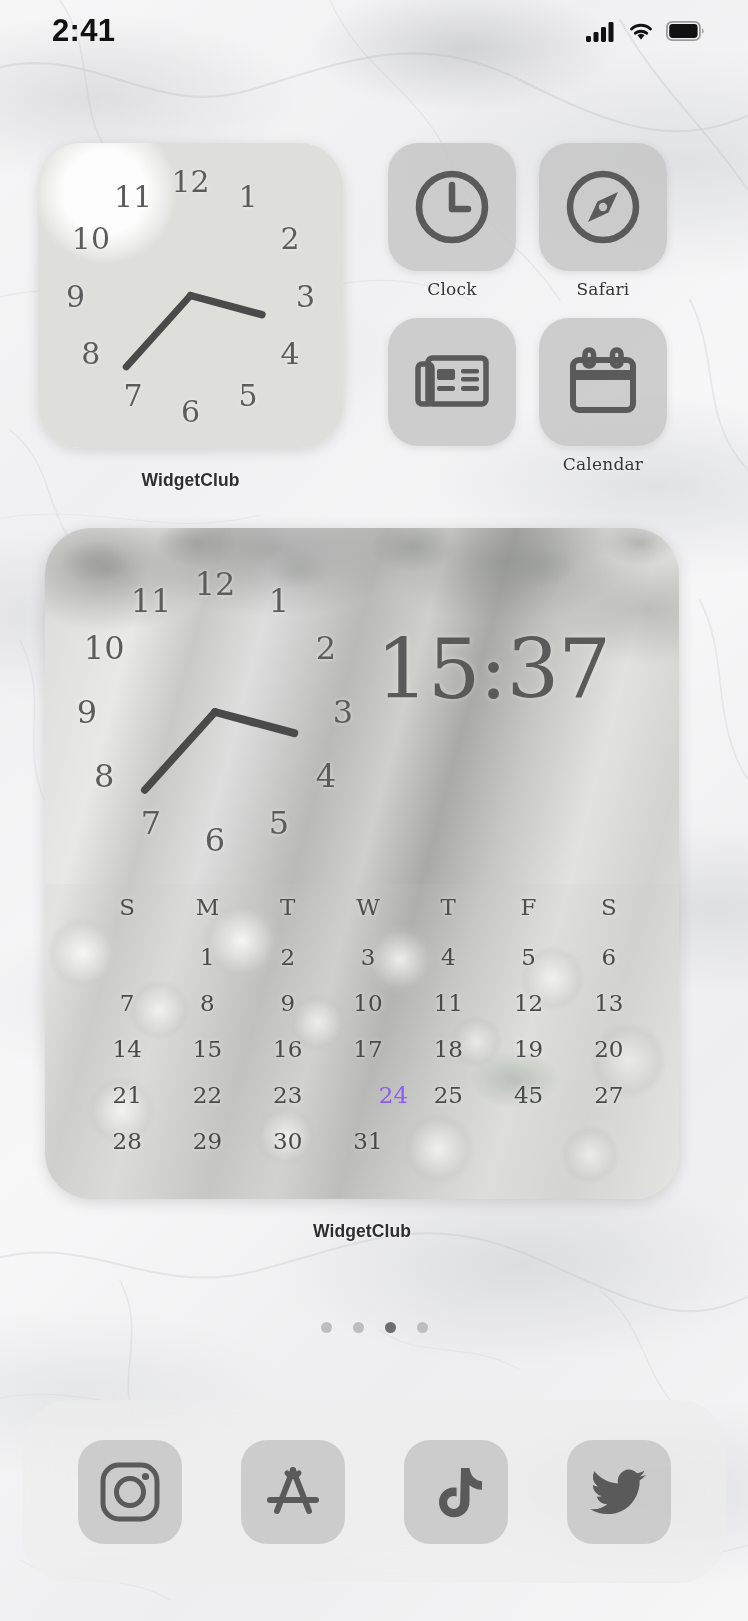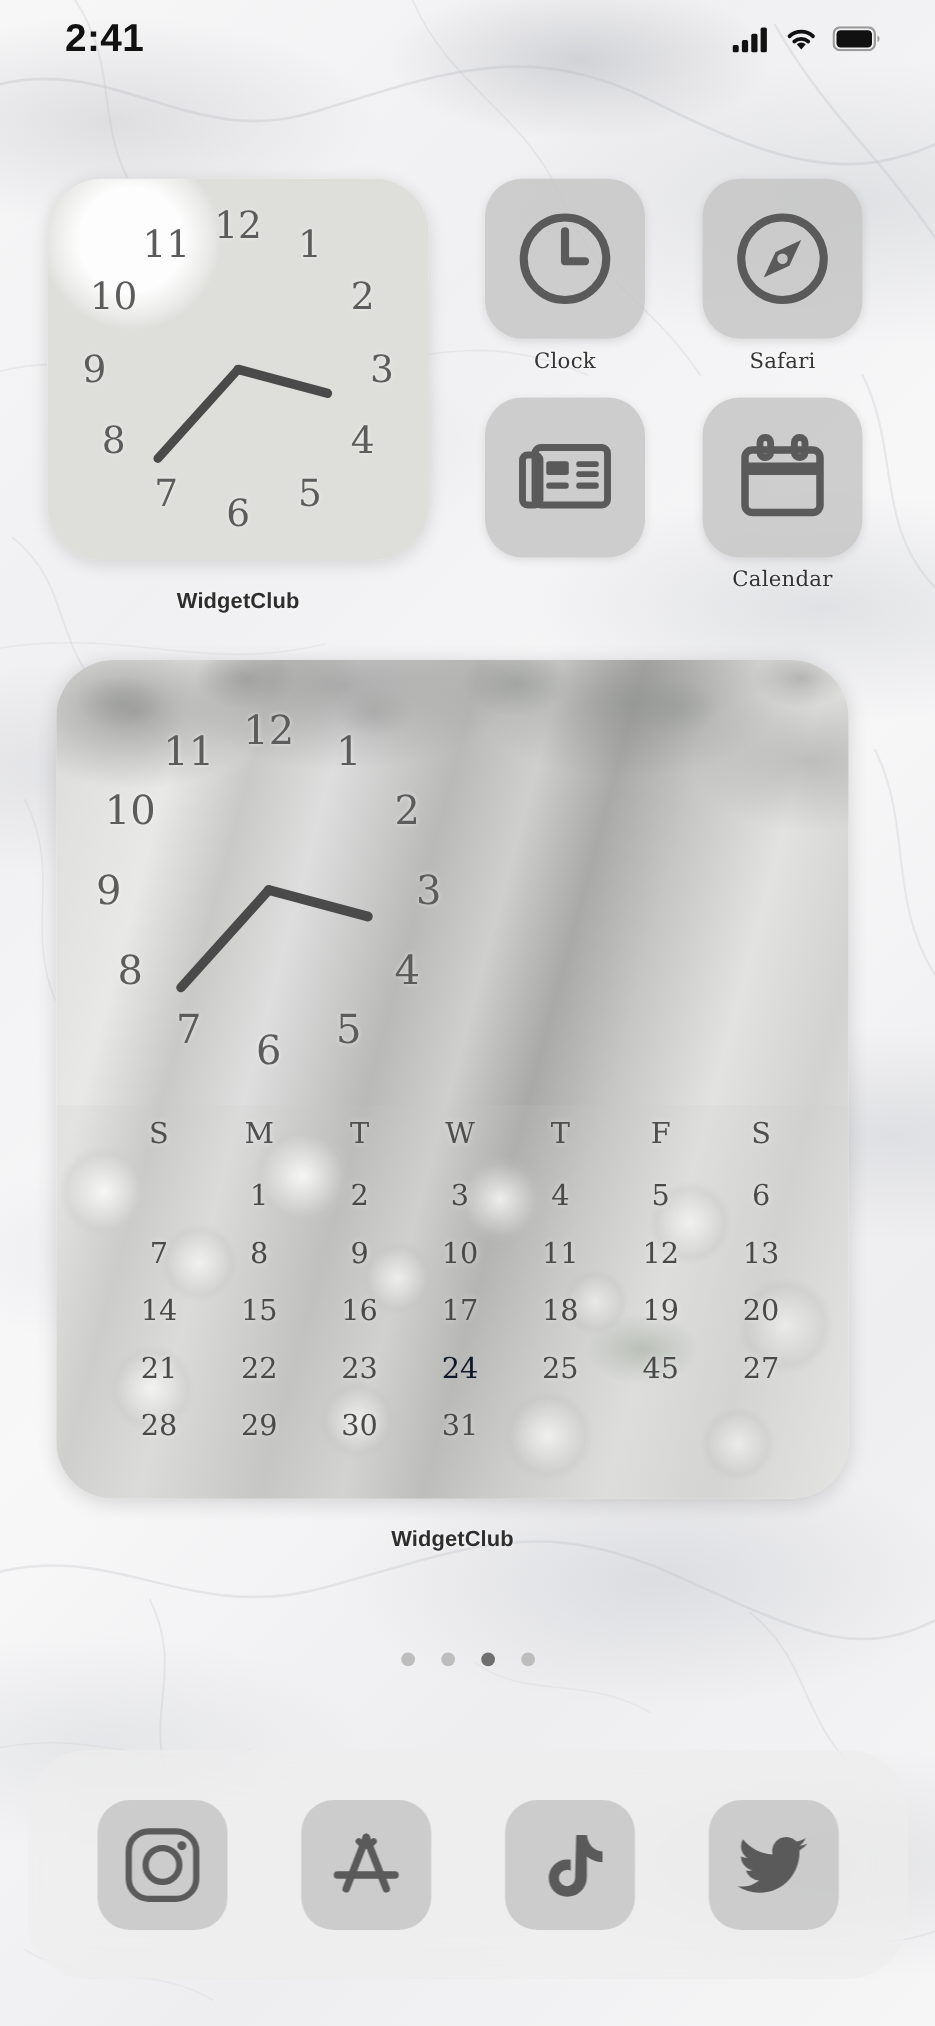--- a/index.html
+++ b/index.html
@@ -83,21 +83,21 @@
   .clockface{ position:absolute; inset:0; }
   .cnum{
     position:absolute; transform:translate(-50%,-50%);
     font-family:"DejaVu Serif", serif; color:#5c5c5c;
     text-shadow:0 0 4px rgba(255,255,255,.6);
   }
 
   
   #app-grid{
     margin-left:45px; display:grid;
-    grid-template-columns:128px 128px; gap:18px 46px;
+    grid-template-columns:128px 128px; gap:18px 23px;
   }
   .app-icon-tile{
     width:128px; height:128px; border-radius:30px;
     background:rgba(196,196,196,.82);
     display:flex; align-items:center; justify-content:center;
     box-shadow:0 2px 8px rgba(0,0,0,.10);
   }
 
   
   #widget-large{ position:absolute; top:528px; left:45px; z-index:10; }
@@ -166,21 +166,21 @@
     text-align:center; font-family:"DejaVu Serif", serif;
     font-size:23px; color:#4f4f4f; padding-bottom:14px;
     text-shadow:0 0 5px rgba(255,255,255,.5);
   }
   .cal-row span{
     text-align:center; font-family:"DejaVu Serif", serif;
     font-size:23px; color:#4a4a4a; height:46px; line-height:46px;
     text-shadow:0 0 5px rgba(255,255,255,.5); position:relative;
   }
   .cal-row span.today{
-    color:#0f172a; text-shadow:none;
+    color:#8b5cf6; text-shadow:none;text-align:right;
   }
   .cal-row span.today::before{
     content:""; position:absolute; left:50%; top:50%;
     transform:translate(-50%,-50%);
     width:42px; height:42px; border-radius:7px;
     background:#4a4a48; z-index:-1;
   }
   .cal-row span.today b{ position:relative; font-weight:400; }
 
   
@@ -358,20 +358,21 @@
         <div class="cnum" style="font-size: 32px; left: 234px; top: 280.851px;">5</div>
         <div class="cnum" style="font-size: 32px; left: 170px; top: 298px;">6</div>
         <div class="cnum" style="font-size: 32px; left: 106px; top: 280.851px;">7</div>
         <div class="cnum" style="font-size: 32px; left: 59.1487px; top: 234px;">8</div>
         <div class="cnum" style="font-size: 32px; left: 42px; top: 170px;">9</div>
         <div class="cnum" style="font-size: 32px; left: 59.1487px; top: 106px;">10</div>
         <div class="cnum" style="font-size: 32px; left: 106px; top: 59.1487px;">11</div>
       </div>
 
     <div id="digital-block">
+      <div id="digital-time">15:37</div>
     </div>
 
     <div id="calendar">
       <div id="cal-head">
           <span>S</span>
           <span>M</span>
           <span>T</span>
           <span>W</span>
           <span>T</span>
           <span>F</span>

